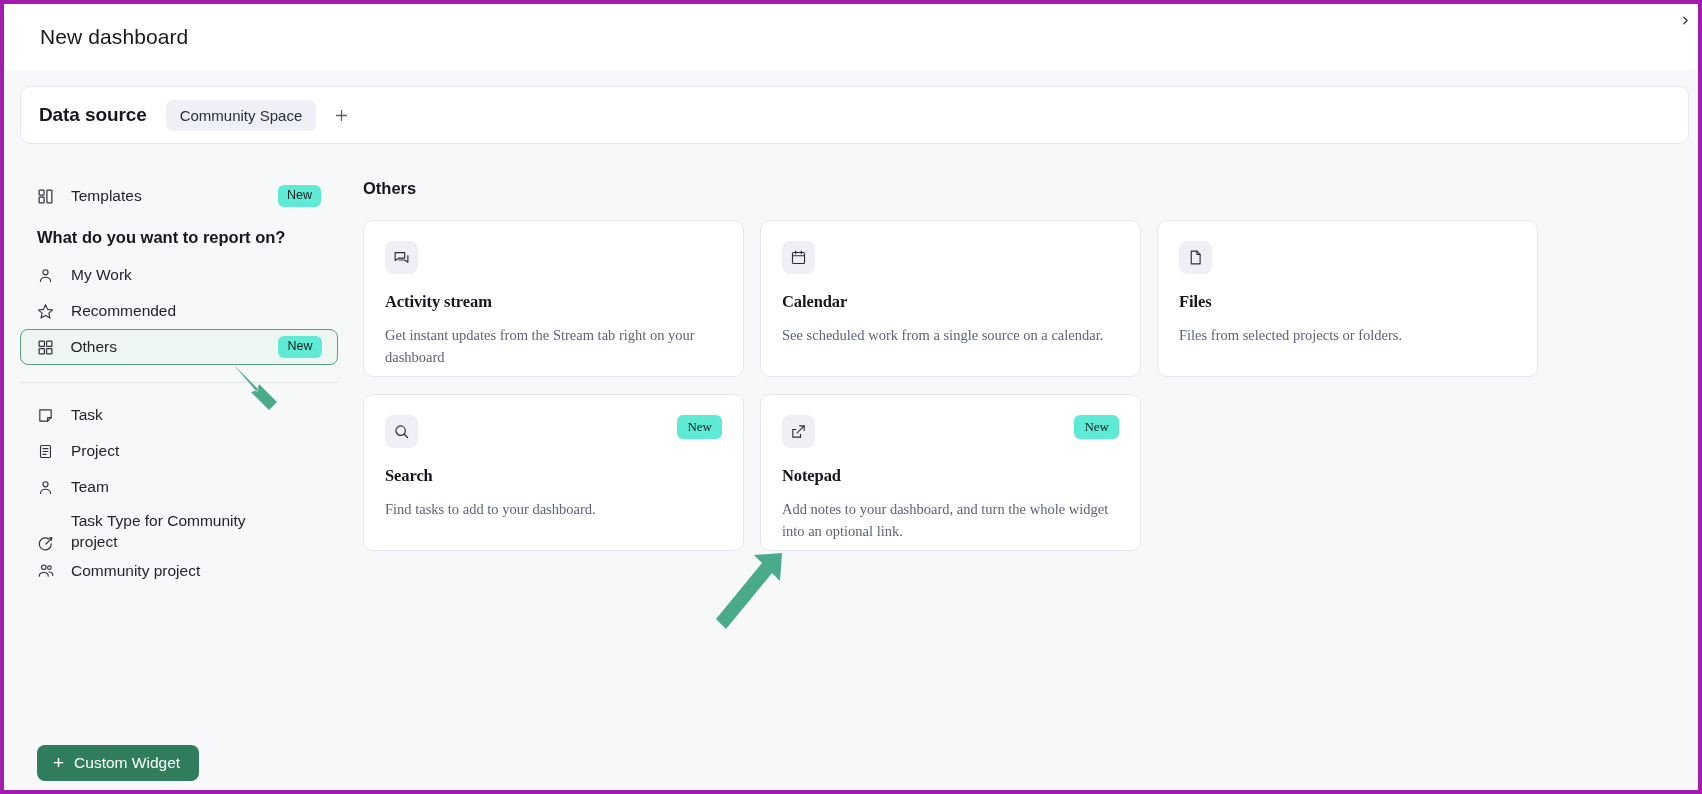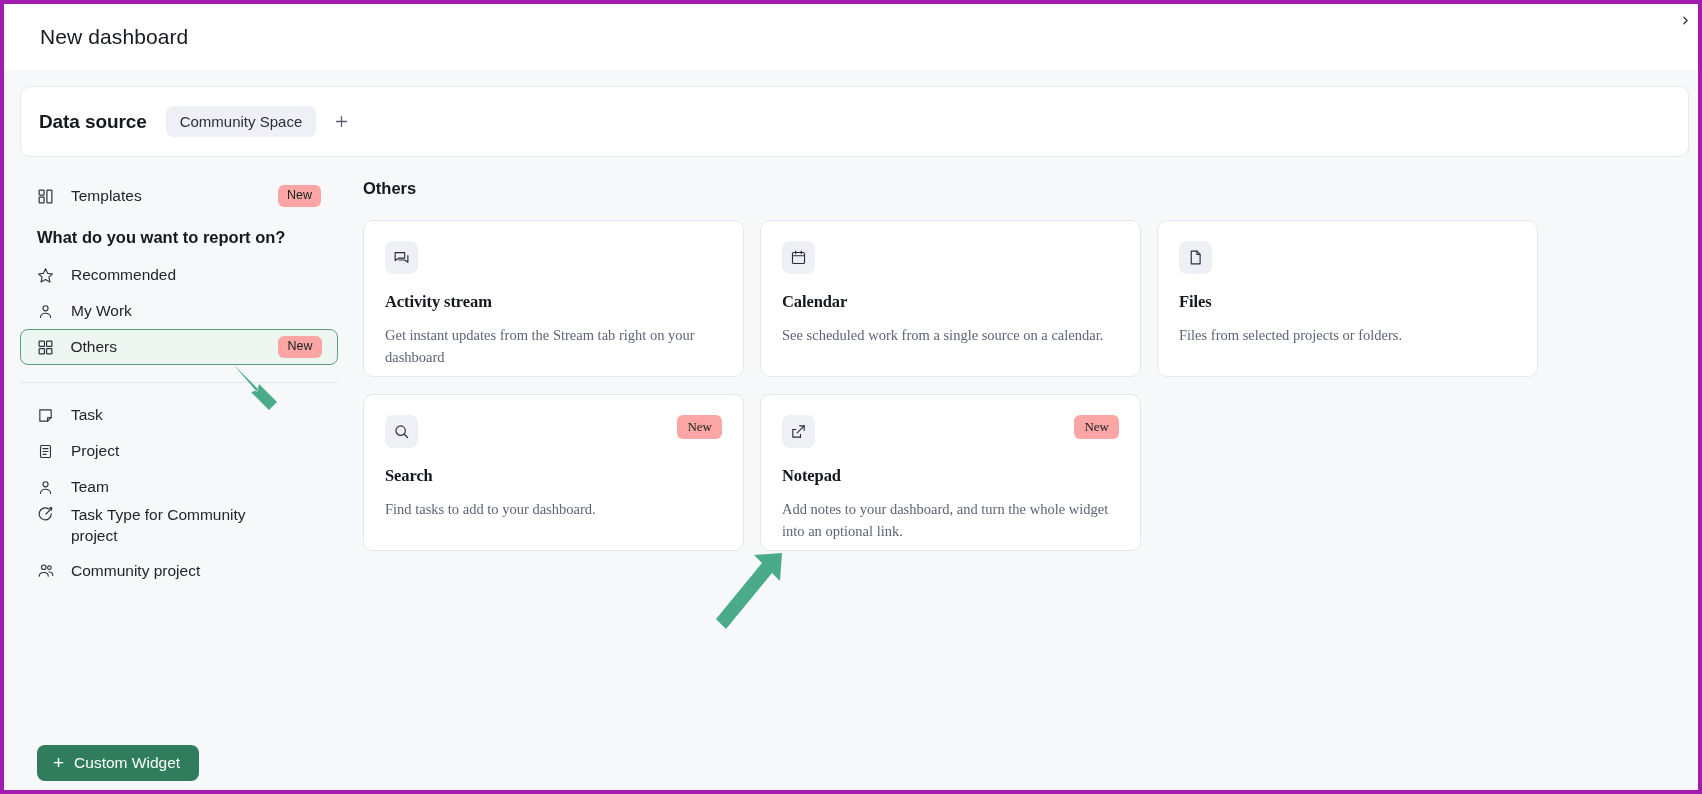--- a/index.html
+++ b/index.html
@@ -50,21 +50,21 @@
     color: #30323a;
     cursor: pointer;
   }
 
   
   .datasource-panel {
     position: absolute;
     top: 82px;
     left: 16px;
     width: 1669px;
-    height: 71px;
+    height: 58px;
     background: #ffffff;
     border: 1px solid #e6e8ee;
     border-radius: 10px;
     display: flex;
     align-items: center;
     padding-left: 18px;
   }
   .datasource-label {
     font-size: 19px;
     font-weight: 700;
@@ -122,25 +122,25 @@
     align-items: center;
     justify-content: flex-start;
     color: #2f323a;
   }
   .nav-row .nav-txt {
     font-size: 15.5px;
     color: #22252c;
     margin-left: 12px;
     line-height: 1.35;
   }
-  .nav-row.tall { height: auto; min-height: 48px; align-items: flex-start; }
+  .nav-row.tall { height: auto; min-height: 48px; align-items: flex-end; }
   .nav-row.tall .nav-txt { max-width: 195px; }
 
   .badge-new {
-    background: #fca5a5;
+    background: #5eead4;
     color: #16201c;
     font-size: 12.5px;
     border-radius: 6px;
     padding: 3px 9px;
     margin-left: auto;
     line-height: 1.25;
     font-weight: 400;
   }
 
   .nav-row.templates { margin-top: 8px; }
@@ -300,34 +300,34 @@
         </span>
         <span class="nav-txt">Templates</span>
         <span class="badge-new">New</span>
       </div>
 
       <div class="section-q">What do you want to report on?</div>
 
       <div class="nav-row">
         <span class="nav-ico">
           <svg width="17" height="17" viewBox="0 0 24 24" fill="none" stroke="currentColor" stroke-width="1.6" stroke-linecap="round" stroke-linejoin="round">
-            <polygon points="12 2.5 15 9 22 9.8 16.8 14.4 18.3 21.3 12 17.8 5.7 21.3 7.2 14.4 2 9.8 9 9"></polygon>
-          </svg>
-        </span>
-        <span class="nav-txt">Recommended</span>
-      </div>
-
-      <div class="nav-row">
-        <span class="nav-ico">
-          <svg width="17" height="17" viewBox="0 0 24 24" fill="none" stroke="currentColor" stroke-width="1.6" stroke-linecap="round" stroke-linejoin="round">
             <circle cx="12" cy="7.5" r="3.6"></circle>
             <path d="M4.8 20.5c0-3.6 3.2-6.1 7.2-6.1s7.2 2.5 7.2 6.1"></path>
           </svg>
         </span>
         <span class="nav-txt">My Work</span>
+      </div>
+
+      <div class="nav-row">
+        <span class="nav-ico">
+          <svg width="17" height="17" viewBox="0 0 24 24" fill="none" stroke="currentColor" stroke-width="1.6" stroke-linecap="round" stroke-linejoin="round">
+            <polygon points="12 2.5 15 9 22 9.8 16.8 14.4 18.3 21.3 12 17.8 5.7 21.3 7.2 14.4 2 9.8 9 9"></polygon>
+          </svg>
+        </span>
+        <span class="nav-txt">Recommended</span>
       </div>
 
       <div class="nav-row selected">
         <span class="nav-ico">
           <svg width="17" height="17" viewBox="0 0 24 24" fill="none" stroke="currentColor" stroke-width="1.7" stroke-linecap="round" stroke-linejoin="round">
             <rect x="3" y="3" width="7.5" height="7.5" rx="1"></rect>
             <rect x="13.5" y="3" width="7.5" height="7.5" rx="1"></rect>
             <rect x="3" y="13.5" width="7.5" height="7.5" rx="1"></rect>
             <rect x="13.5" y="13.5" width="7.5" height="7.5" rx="1"></rect>
           </svg>

